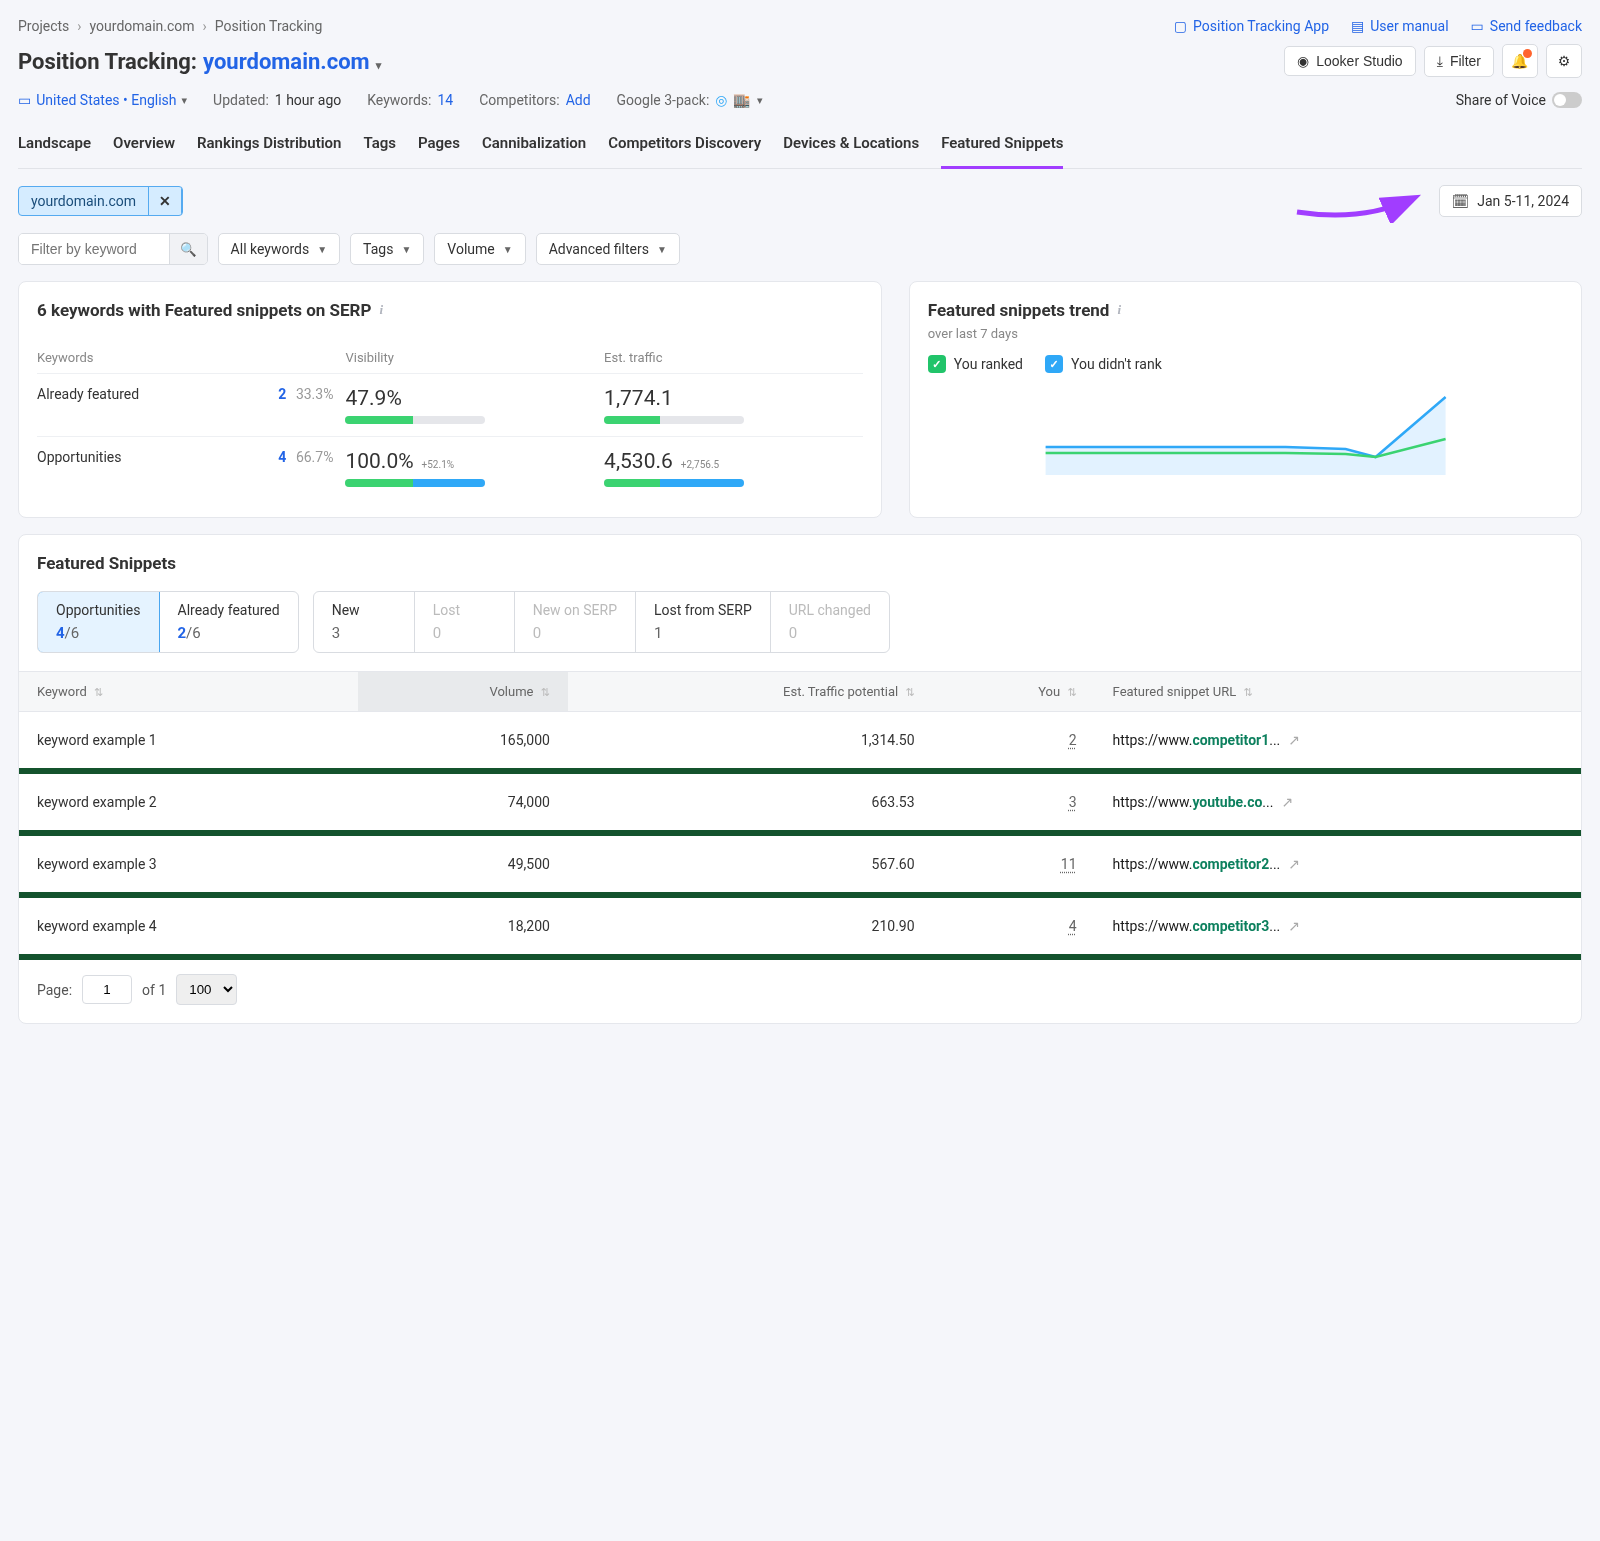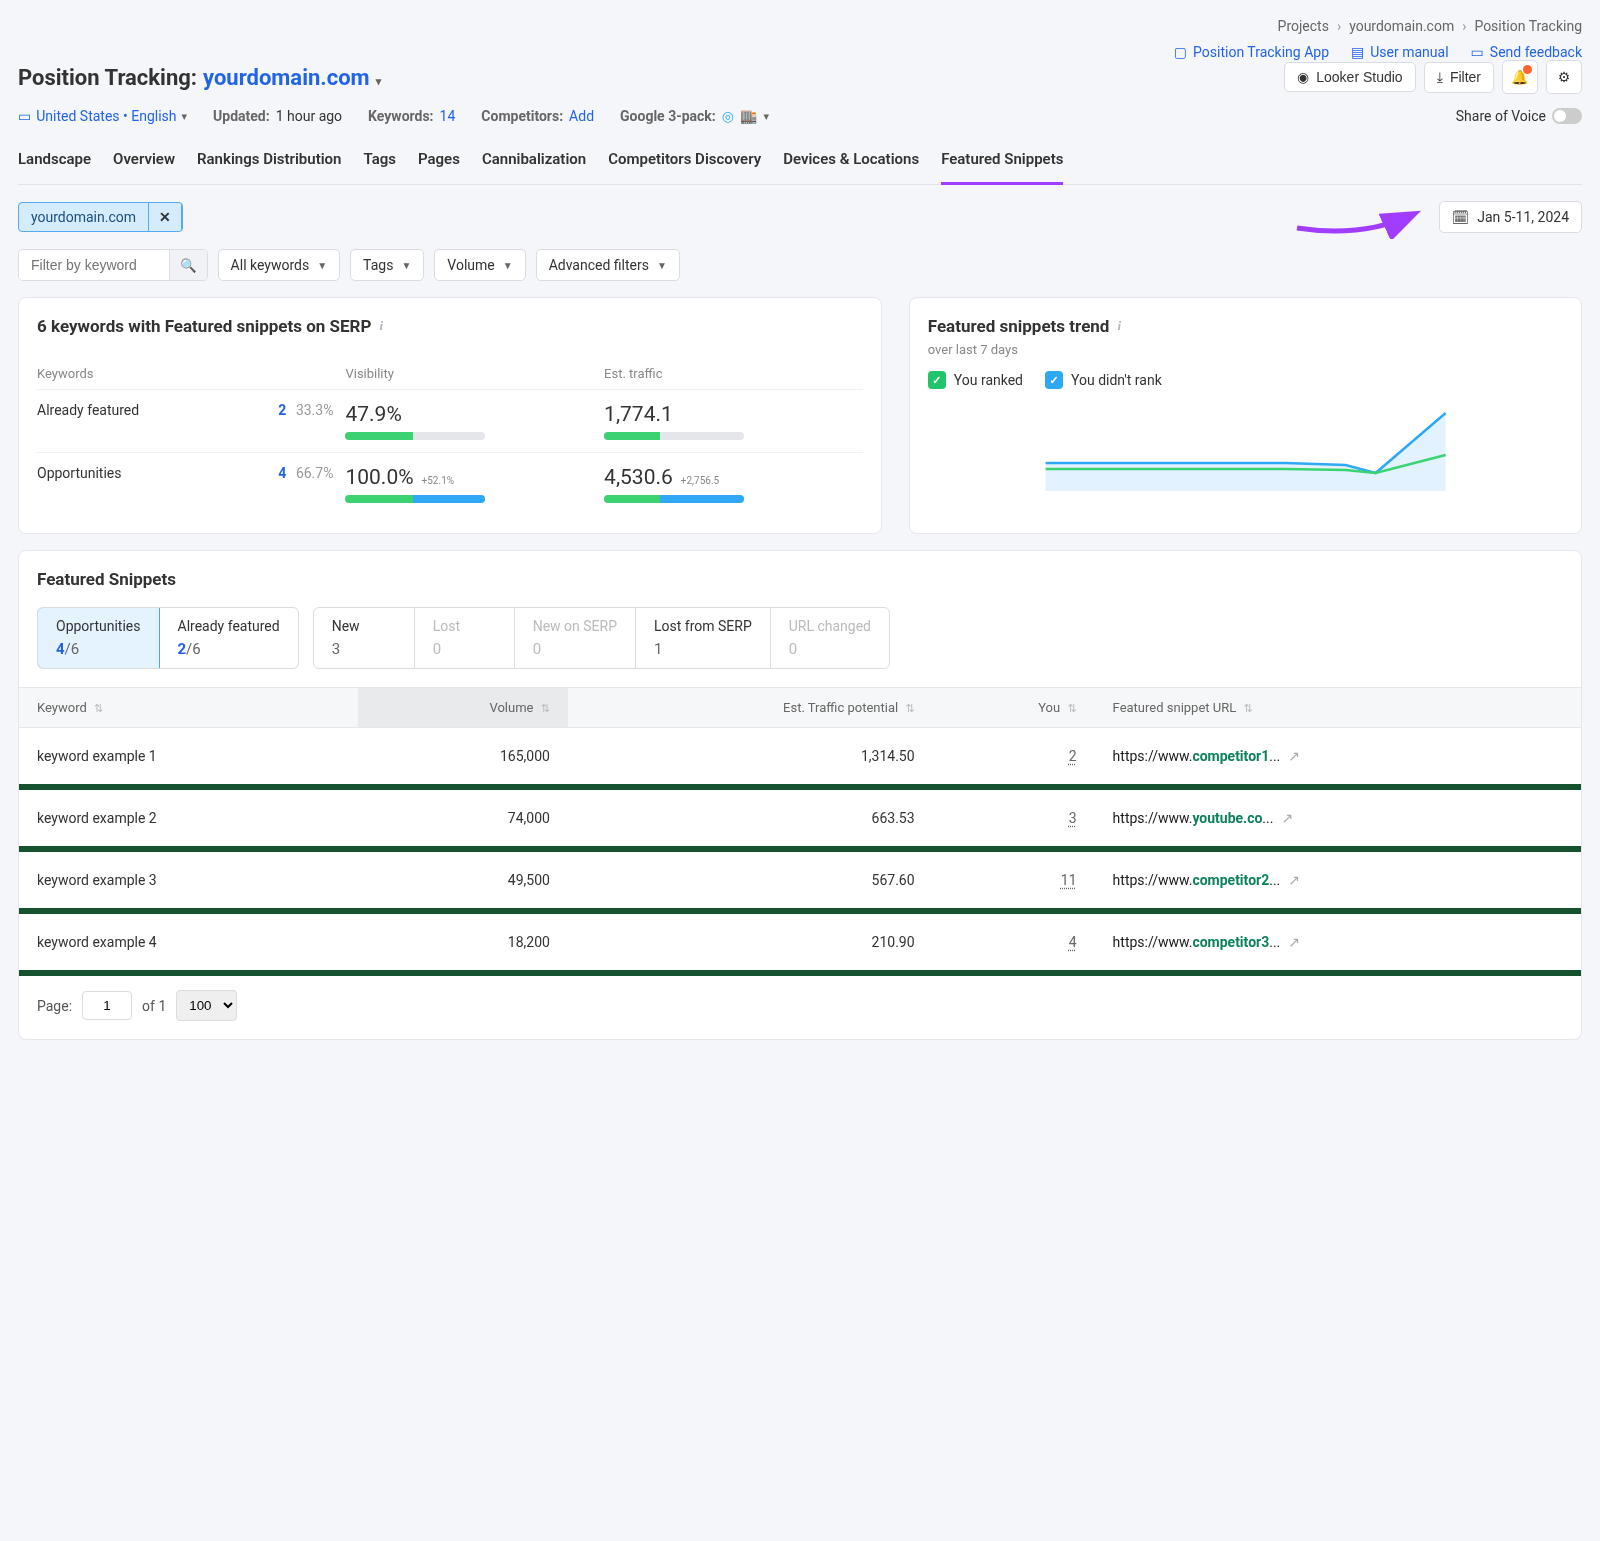--- a/index.html
+++ b/index.html
@@ -1,34 +1,34 @@
 <!DOCTYPE html>
 <html><head>
 <meta charset="utf-8">
 <style>
 * { box-sizing: border-box; margin: 0; padding: 0; }
 body { font-family: -apple-system, BlinkMacSystemFont, "Segoe UI", Roboto, Arial, sans-serif; background: #f5f6fa; color: #333; font-size: 14px; }
 .container { padding: 18px; }
 .breadcrumb { display: flex; align-items: center; gap: 8px; color: #666; margin-bottom: 10px; }
 .breadcrumb a { color: #666; text-decoration: none; cursor: pointer; }
 .breadcrumb .sep { color: #999; }
-.top-row { display: flex; justify-content: space-between; align-items: flex-end; flex-direction: column; }
+.top-row { display: flex; justify-content: space-between; align-items: flex-start; }
 .top-links { display: flex; gap: 22px; font-size: 14px; }
 .top-links a { color: #2264e6; text-decoration: none; display: flex; align-items: center; gap: 6px; cursor: pointer; }
 .page-title-row { display: flex; justify-content: space-between; align-items: center; margin-bottom: 14px; }
 .page-title { font-size: 22px; font-weight: 700; display: flex; align-items: baseline; gap: 6px; }
 .page-title .domain { color: #2264e6; cursor: pointer; display: flex; align-items: baseline; gap: 6px; }
 .title-actions { display: flex; gap: 8px; align-items: center; }
 .btn-light { background: #fff; border: 1px solid #d9dce1; border-radius: 5px; padding: 6px 12px; font-size: 14px; display: flex; align-items: center; gap: 7px; cursor: pointer; color: #333; }
 .btn-icon { width: 36px; height: 34px; justify-content: center; padding: 0; position: relative; }
 .btn-icon .dot { position: absolute; top: 4px; right: 5px; width: 9px; height: 9px; background: #ff642d; border-radius: 50%; }
 .meta-row { display: flex; align-items: center; gap: 26px; flex-wrap: wrap; color: #333; font-size: 14px; margin-bottom: 18px; }
 .meta-row .link { color: #2264e6; cursor: pointer; display: flex; align-items: center; gap: 5px; }
 .meta-row .meta-item { display: flex; align-items: center; gap: 6px; }
-.meta-row .label { color: #666; font-weight: bold; }
+.meta-row .label { color: #666; }
 .toggle { width: 30px; height: 16px; background: #ccc; border-radius: 8px; position: relative; cursor: pointer; }
 .toggle::after { content: ""; position: absolute; width: 12px; height: 12px; background: #fff; border-radius: 50%; top: 2px; left: 2px; }
 .tabs { display: flex; gap: 22px; border-bottom: 1px solid #e1e3e8; margin-bottom: 16px; }
 .tabs .tab { padding: 8px 0 14px 0; font-weight: 600; color: #333; cursor: pointer; font-size: 15px; }
 .tabs .tab.active { color: #333; border-bottom: 3px solid #a13dff; margin-bottom: -1px; }
 .filter-row { display: flex; align-items: center; gap: 10px; margin-bottom: 16px; flex-wrap: wrap; }
 .domain-chip { display: flex; align-items: center; background: #d5ecff; border: 1px solid #55aaf0; border-radius: 4px; overflow: hidden; }
 .domain-chip span { padding: 6px 12px; color: #1a4d7a; border-right: 1px solid #55aaf0; }
 .domain-chip .x { padding: 6px 10px; cursor: pointer; color: #333; font-weight: bold; }
 .search-box { display: flex; border: 1px solid #d9dce1; border-radius: 5px; overflow: hidden; }

